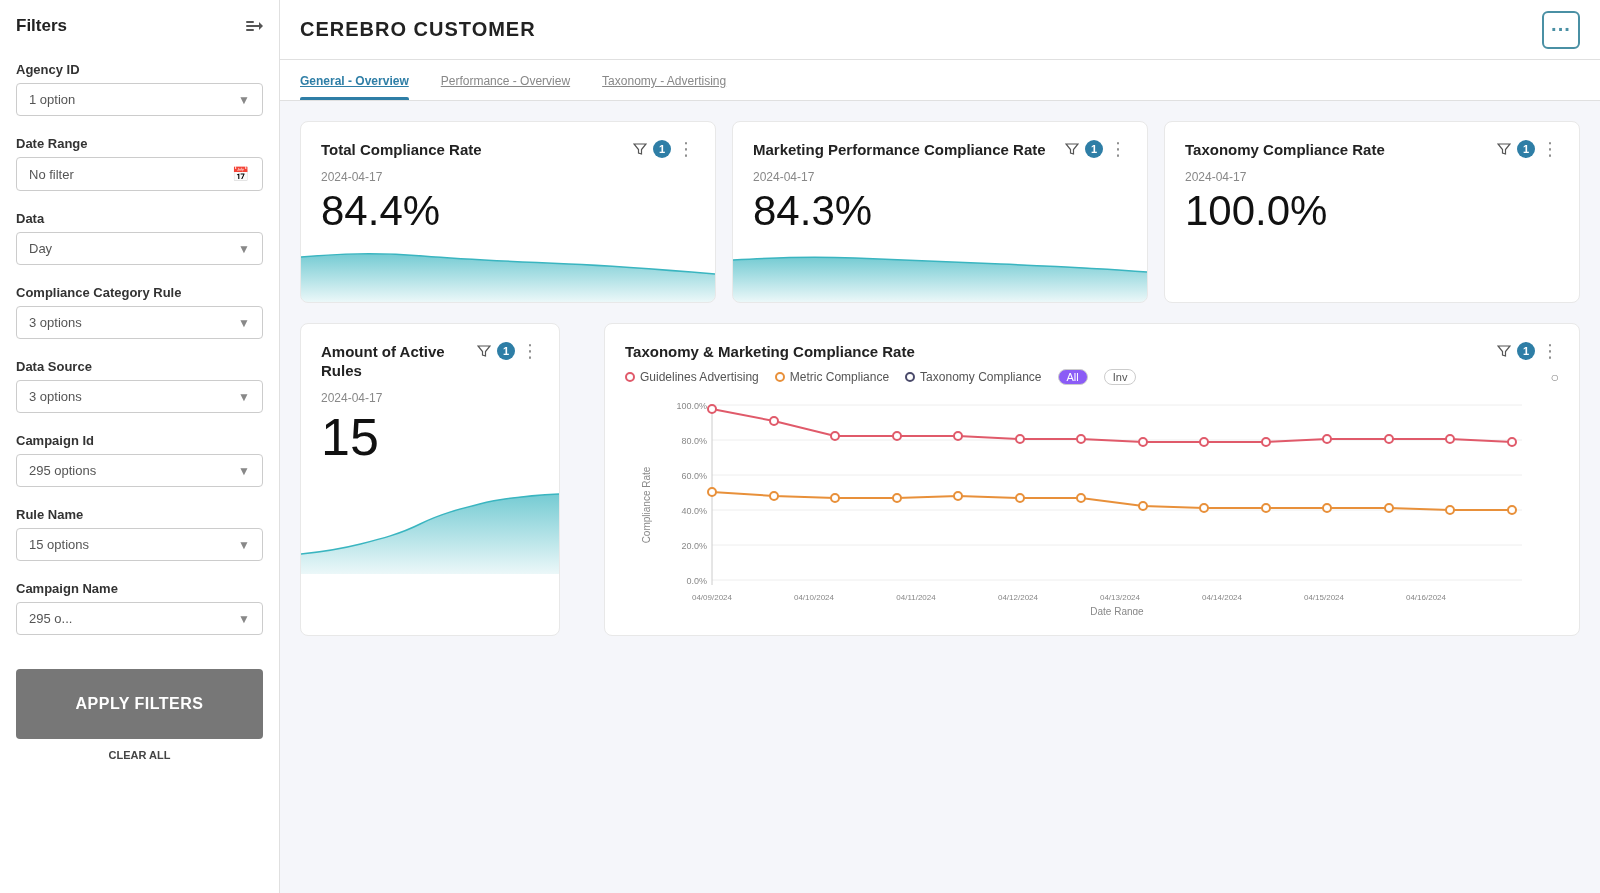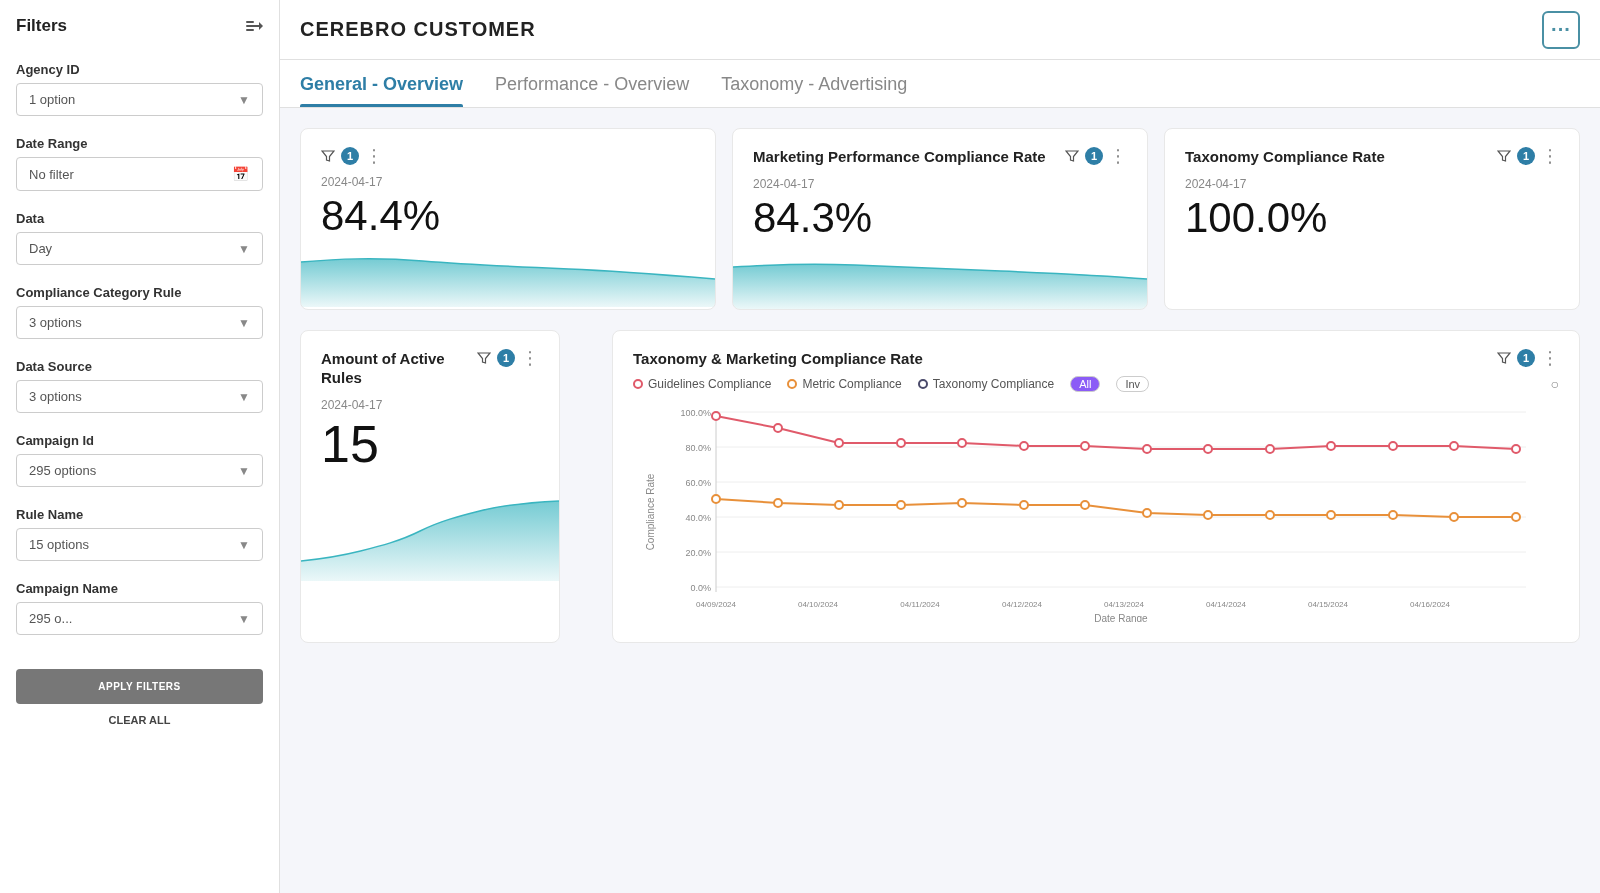--- a/index.html
+++ b/index.html
@@ -71,22 +71,22 @@
       display: flex;
       flex-direction: column;
       gap: 10px;
       margin-top: 8px;
     }
     .apply-btn {
       background: #777;
       color: #fff;
       border: none;
       border-radius: 4px;
-      padding: 12px;
-      font-size: 10px;
+      padding: 26px;
+      font-size: 16px;
       font-weight: 700;
       cursor: pointer;
       text-transform: uppercase;
       letter-spacing: 0.5px;
     }
     .clear-btn {
       background: none;
       border: none;
       font-size: 11px;
       font-weight: 600;
@@ -134,25 +134,26 @@
     }
     .tabs {
       background: #fff;
       border-bottom: 1px solid #e0e0e0;
       display: flex;
       padding: 0 20px;
       gap: 32px;
     }
     .tab {
       padding: 14px 0 12px 0;
-      font-size: 18px;
+      font-size: 12px;
       color: #888;
       cursor: pointer;
       position: relative;
       white-space: nowrap;
+      text-decoration: underline;
     }
     .tab.active {
       color: #2e7ea6;
       font-weight: 600;
     }
     .tab.active::after {
       content: '';
       position: absolute;
       bottom: 0;
       left: 0;
@@ -252,21 +253,21 @@
       margin: 0 -20px;
     }
     .card-chart svg {
       width: 100%;
       height: 100%;
     }
 
     
     .bottom-row {
       display: flex;
-      gap: 8px;
+      gap: 0;
     }
     .small-card {
       background: #fff;
       border-radius: 8px;
       border: 1px solid #e8e8e8;
       width: 260px;
       min-width: 260px;
       padding: 18px 20px 0 20px;
       overflow: hidden;
     }
@@ -426,20 +427,23 @@
       <span>Taxonomy - Advertising</span>
     </div>
   </div>
 
   <div class="dashboard">
 
     <div class="cards-row">
 
       <div class="card">
         <div class="card-header">
+          <div class="card-title-row">
+            <span class="card-title">Total Compliance Rate</span>
+          </div>
           <div class="card-actions">
             <span class="filter-icon-btn">
               <svg width="14" height="14" viewBox="0 0 14 14" fill="none">
                   <path d="M1 2h12l-4.5 5.5V12L5.5 11V7.5L1 2z" stroke="#555" stroke-width="1.2" fill="none"></path>
                 </svg>
             </span>
             <span class="badge">1</span>
             <span class="dots-btn">⋮</span>
           </div>
         </div>
@@ -553,21 +557,21 @@
                 </svg>
             </span>
             <span class="badge">1</span>
             <span class="dots-btn">⋮</span>
           </div>
         </div>
 
         <div class="chart-legend" style="margin-bottom: 4px;">
           <div class="legend-item">
             <div class="legend-dot" style="border-color: #e05a6a;"></div>
-            <span>Guidelines Compliance</span>
+            <span>Guidelines Advertising</span>
           </div>
           <div class="legend-item">
             <div class="legend-dot" style="border-color: #e8903a;"></div>
             <span>Metric Compliance</span>
           </div>
           <div class="legend-item">
             <div class="legend-dot" style="border-color: #4a4a6a;"></div>
             <span>Taxonomy Compliance</span>
           </div>
           <button class="legend-btn active">All</button>

